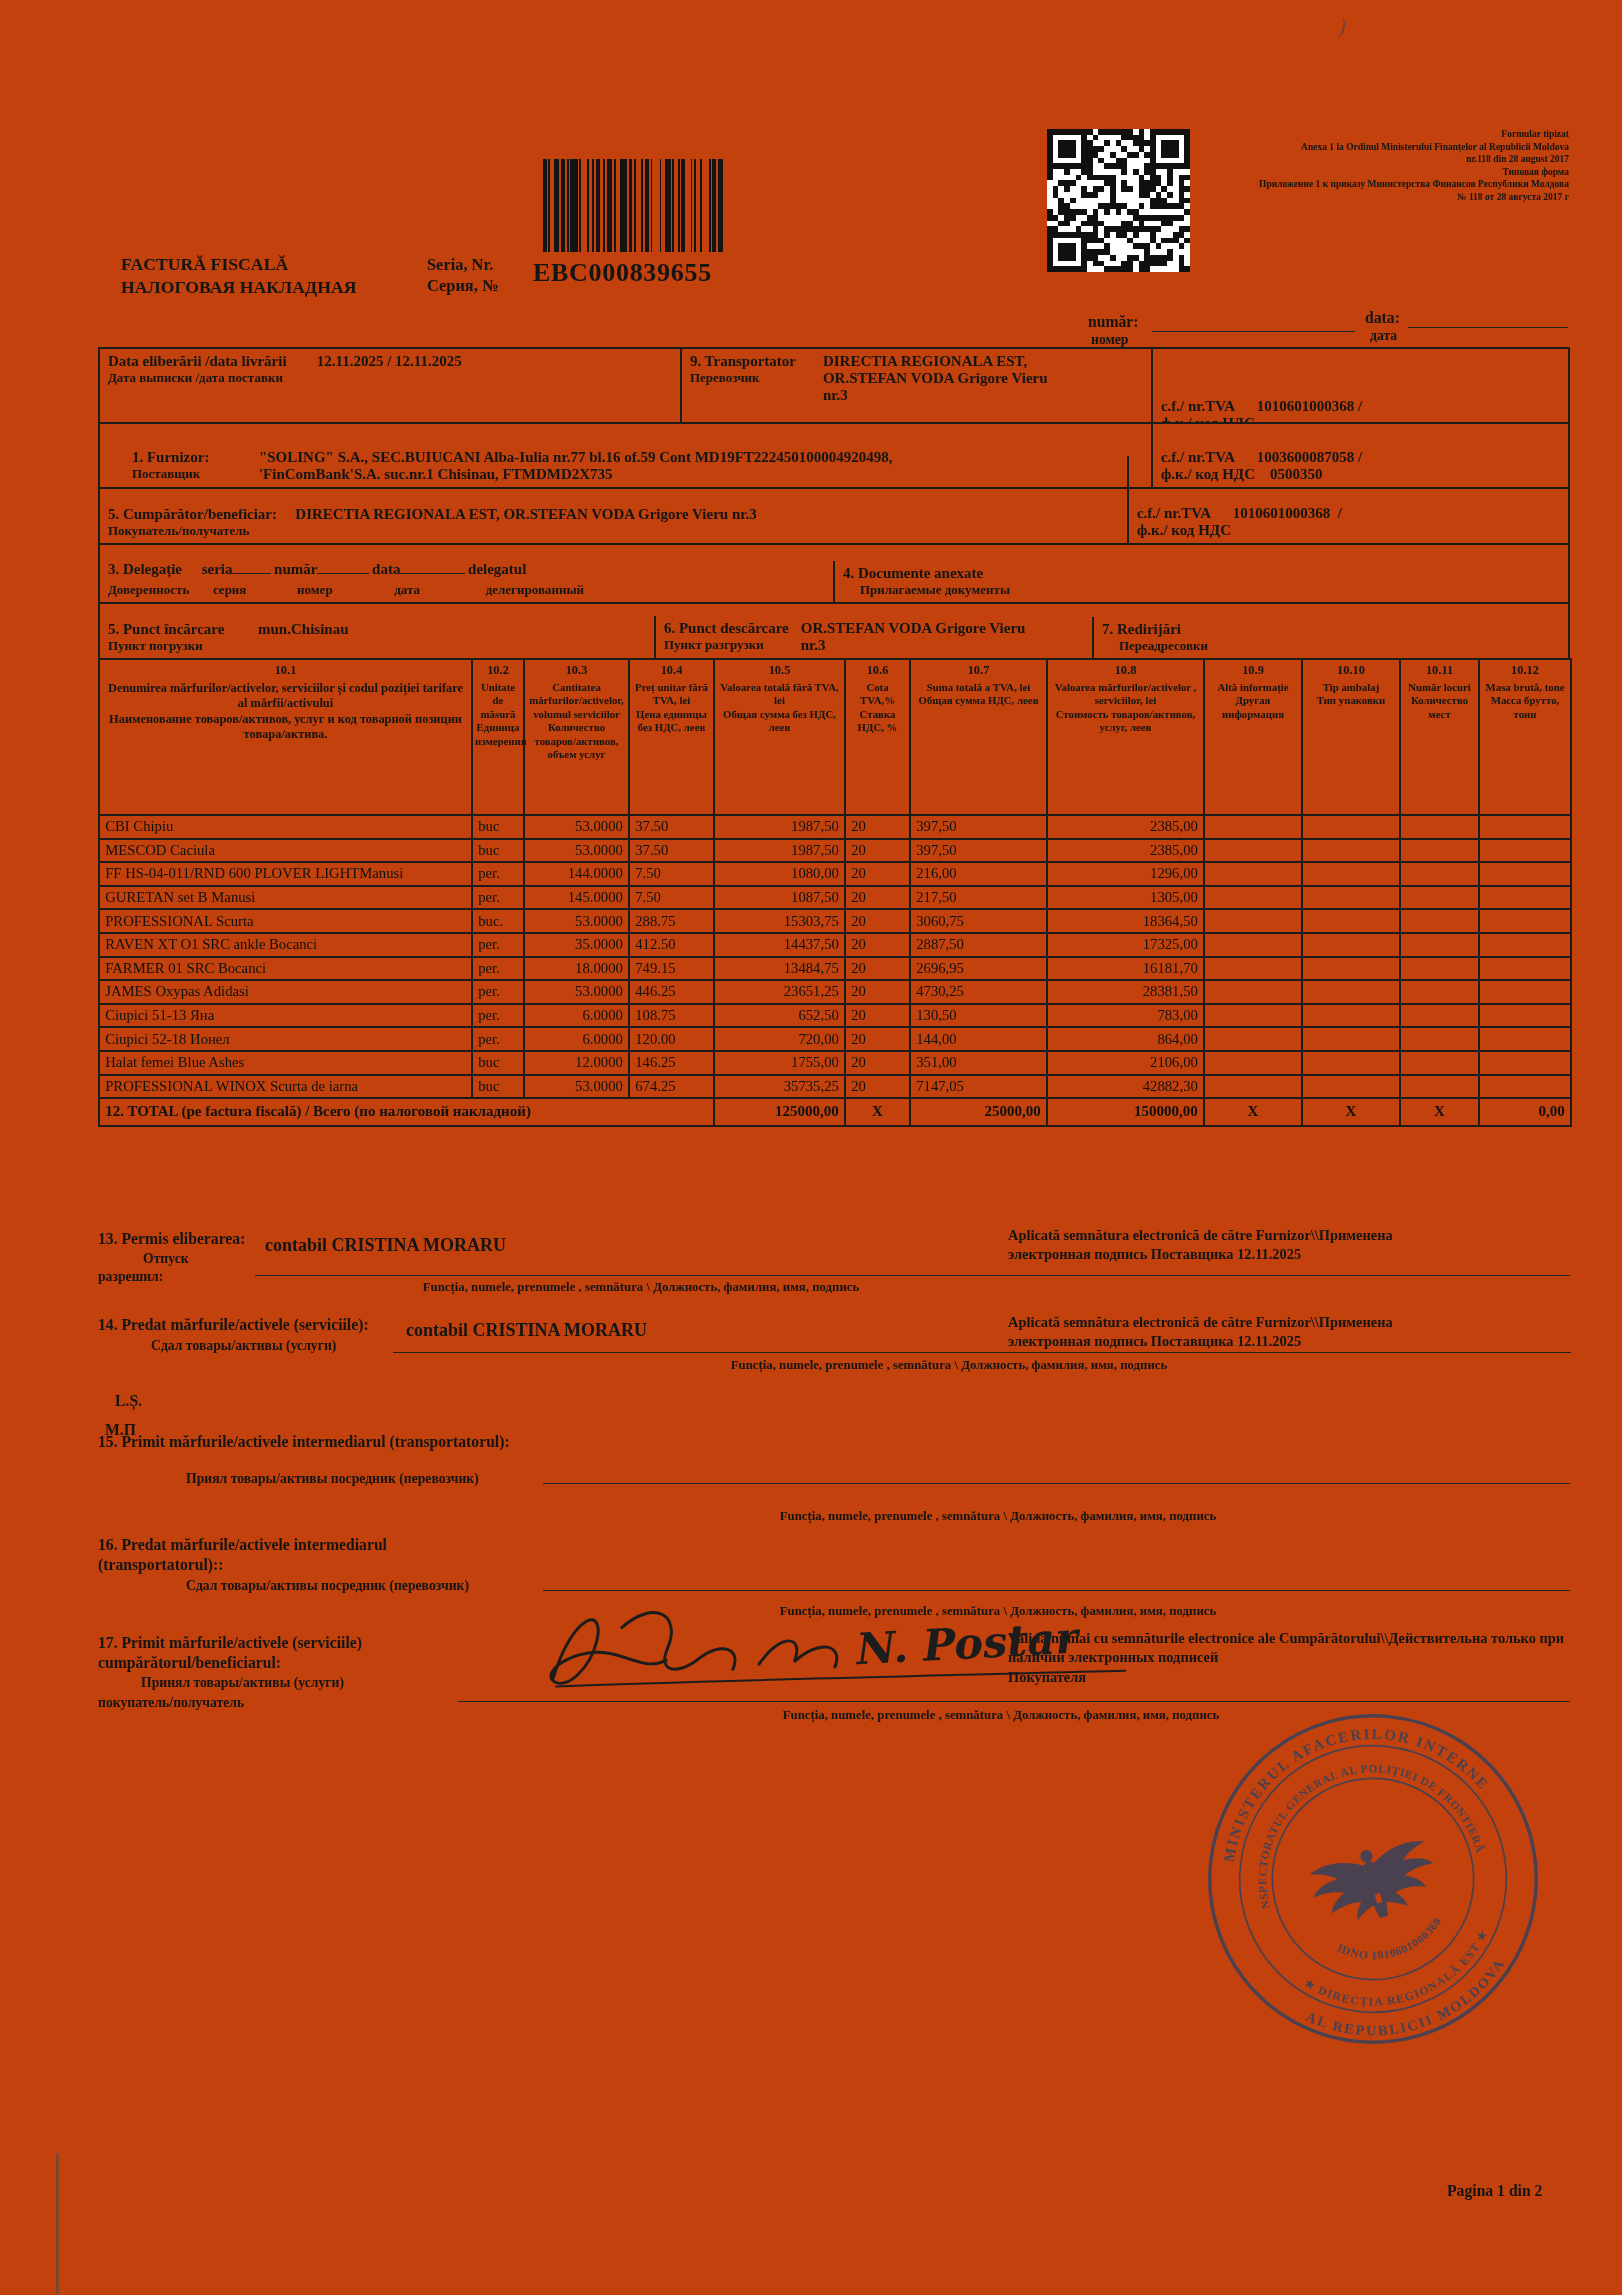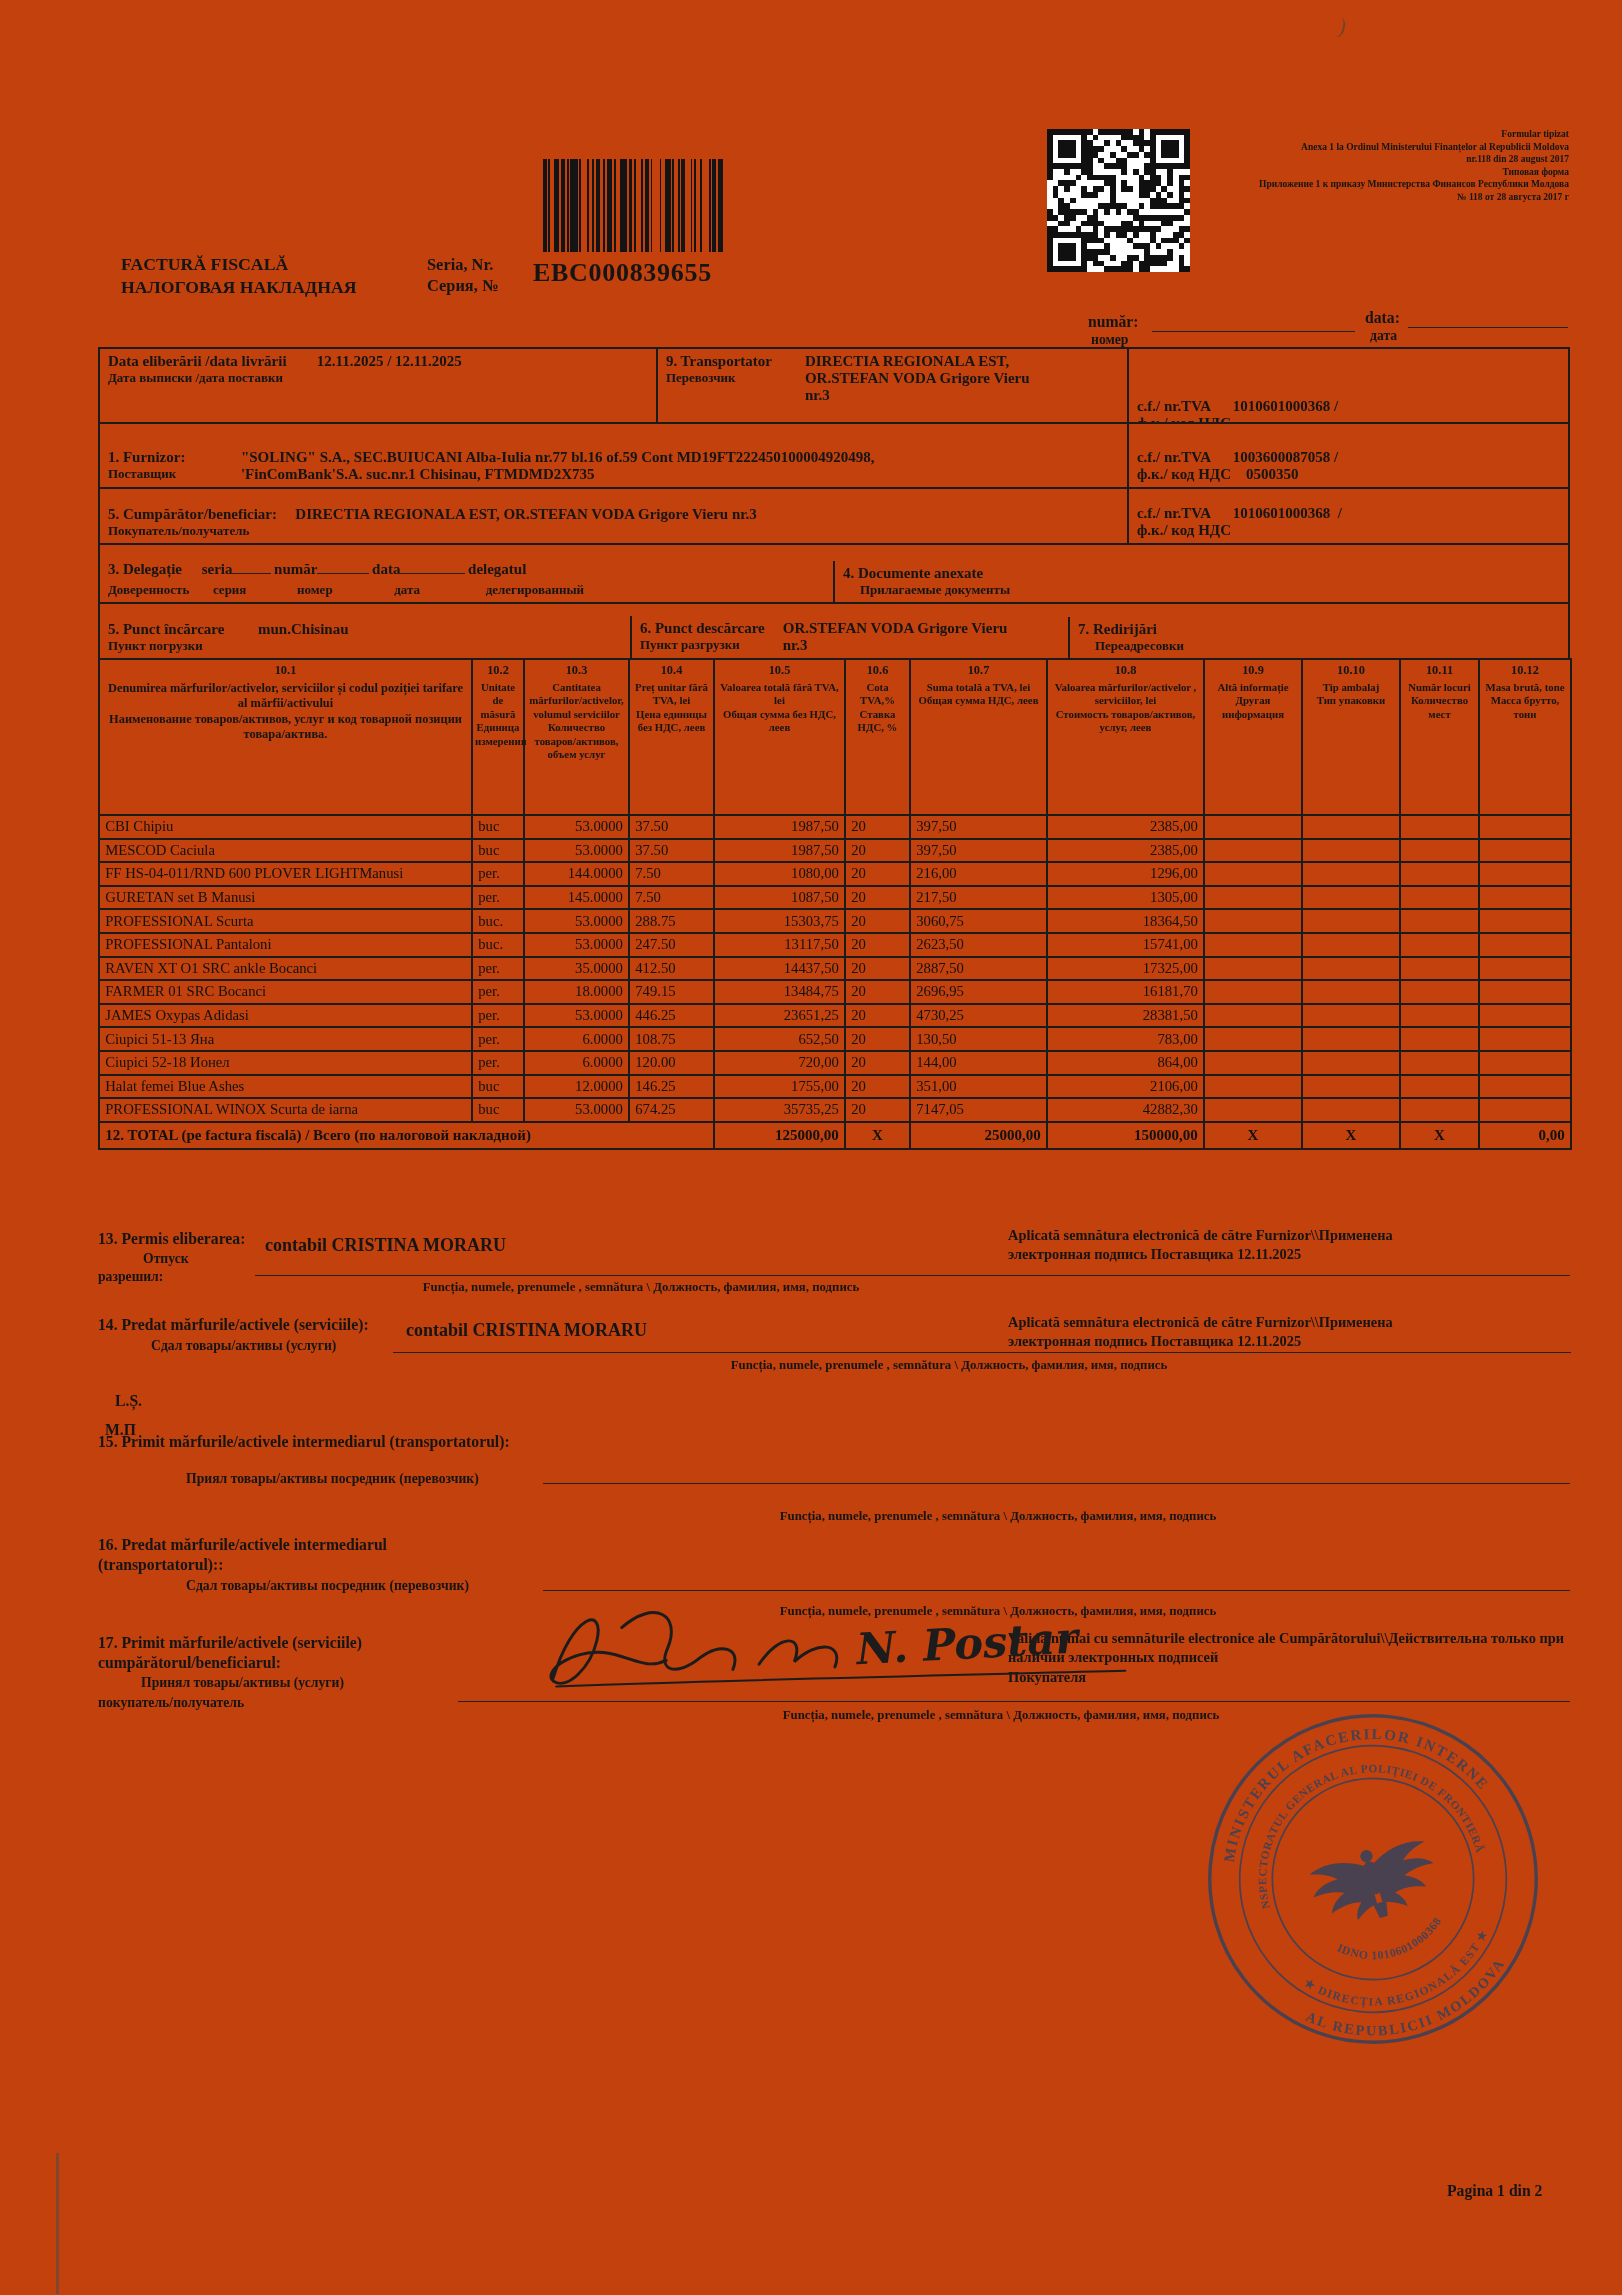--- a/index.html
+++ b/index.html
@@ -31,21 +31,21 @@
   .data-ru{left:1370px;top:328px;font-size:13.7px;font-weight:700;}
   .data-line{left:1408px;top:327px;width:160px;border-top:1.6px solid #222;}
 
   
   .doc-main{position:absolute;left:98px;top:347px;width:1472px;}
   .box{border:2px solid #1b1b1b;box-sizing:border-box;}
   .brow{display:flex;box-sizing:border-box;}
   .brow + .brow{border-top:2px solid #1b1b1b;align-items:flex-end;}
   .bcell{box-sizing:border-box;padding:3.9px 7.9px;overflow:hidden;}
   .bcell + .bcell{border-left:2px solid #1b1b1b;}
-  .hflex{display:flex;gap:18px;}
+  .hflex{display:flex;gap:12px;margin-left:24px;}
   .labcol{flex:0 0 auto;}
 
   
   table.items{border-collapse:collapse;table-layout:fixed;width:1472px;margin-top:-2px;}
   table.items th,table.items td{border:2px solid #1b1b1b;box-sizing:border-box;}
   table.items th{vertical-align:top;padding:3.3px 2px;height:156px;}
   .colcode{font-size:12.4px;font-weight:700;text-align:center;margin-bottom:2.6px;}
   .coltext{font-size:10.8px;font-weight:700;text-align:center;white-space:pre-line;line-height:1.25;}
   th:first-child .coltext{font-size:12.4px;}
   table.items td{height:23.6px;font-size:14.7px;padding:1.3px 5.2px;color:#111;}
@@ -1045,34 +1045,20 @@
             <td class="col-total_no_vat">15303,75</td>
             <td class="col-vat_rate">20</td>
             <td class="col-vat_sum">3060,75</td>
             <td class="col-total">18364,50</td>
             <td class="col-info"></td>
             <td class="col-package"></td>
             <td class="col-places"></td>
             <td class="col-mass"></td>
           </tr>
           <tr>
-            <td class="col-name">PROFESSIONAL Pantaloni</td>
-            <td class="col-unit">buc.</td>
-            <td class="col-qty">53.0000</td>
-            <td class="col-price">247.50</td>
-            <td class="col-total_no_vat">13117,50</td>
-            <td class="col-vat_rate">20</td>
-            <td class="col-vat_sum">2623,50</td>
-            <td class="col-total">15741,00</td>
-            <td class="col-info"></td>
-            <td class="col-package"></td>
-            <td class="col-places"></td>
-            <td class="col-mass"></td>
-          </tr>
-          <tr>
             <td class="col-name">RAVEN XT O1 SRC ankle Bocanci</td>
             <td class="col-unit">per.</td>
             <td class="col-qty">35.0000</td>
             <td class="col-price">412.50</td>
             <td class="col-total_no_vat">14437,50</td>
             <td class="col-vat_rate">20</td>
             <td class="col-vat_sum">2887,50</td>
             <td class="col-total">17325,00</td>
             <td class="col-info"></td>
             <td class="col-package"></td>

